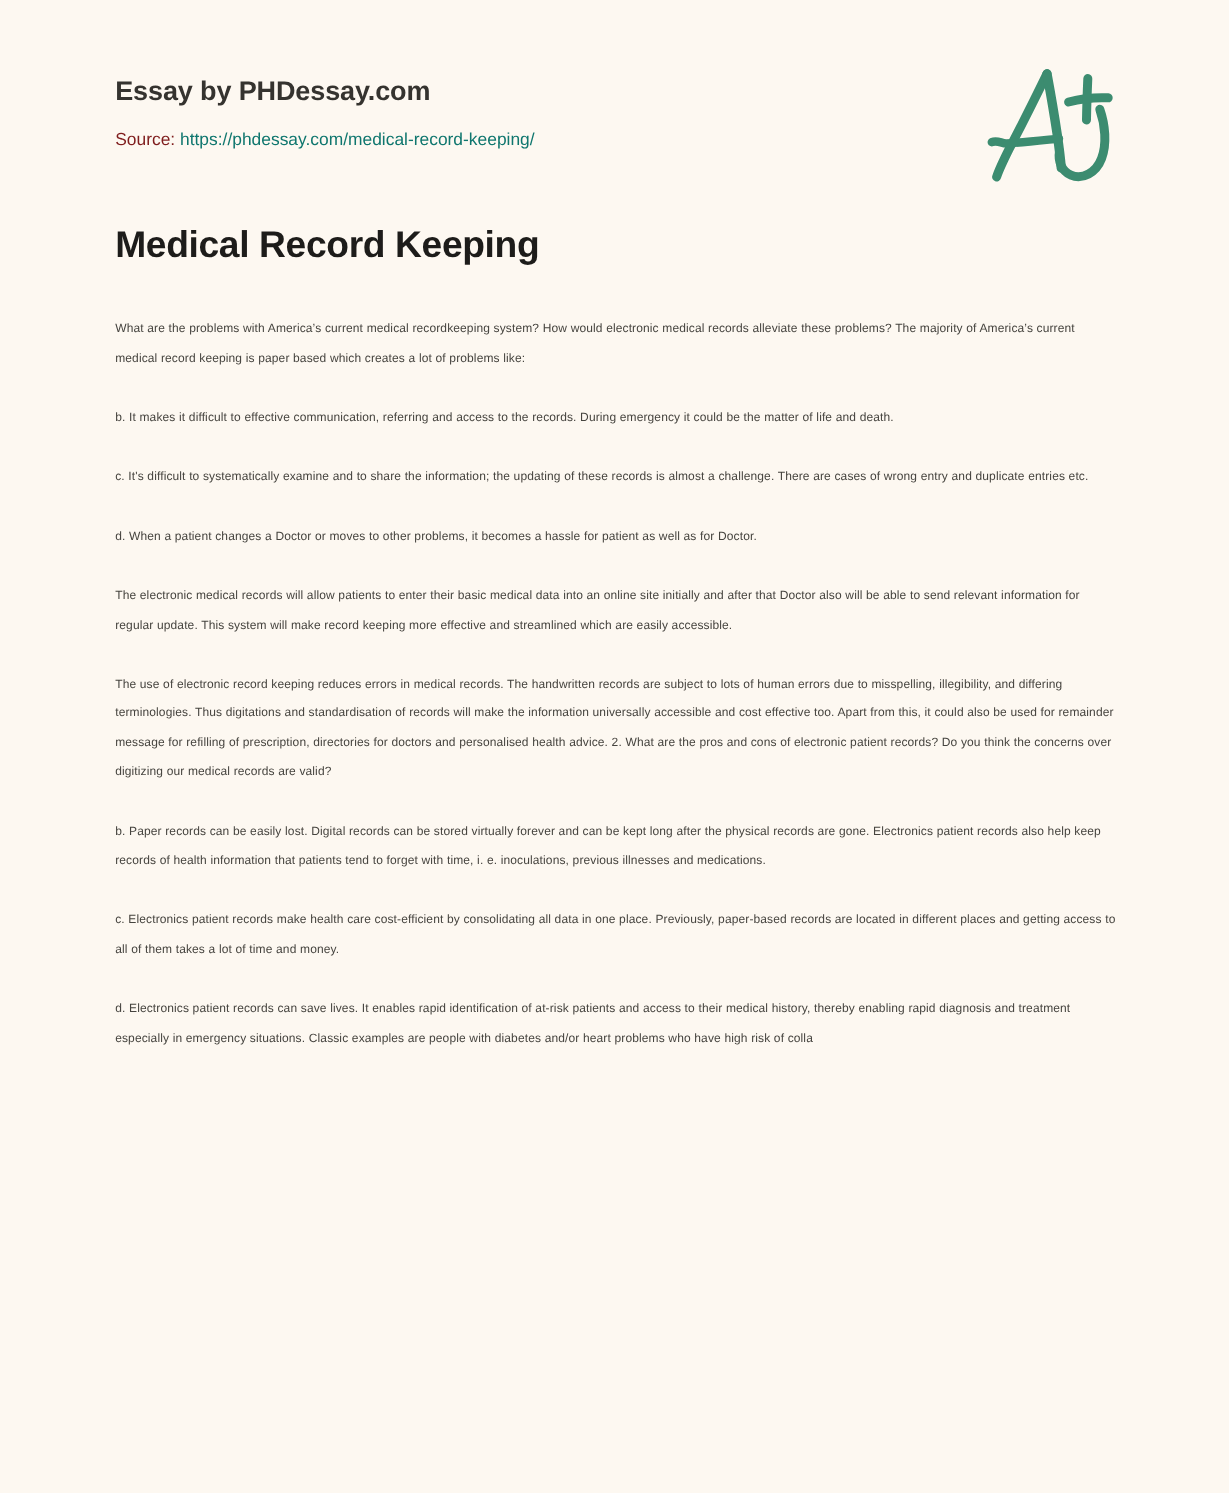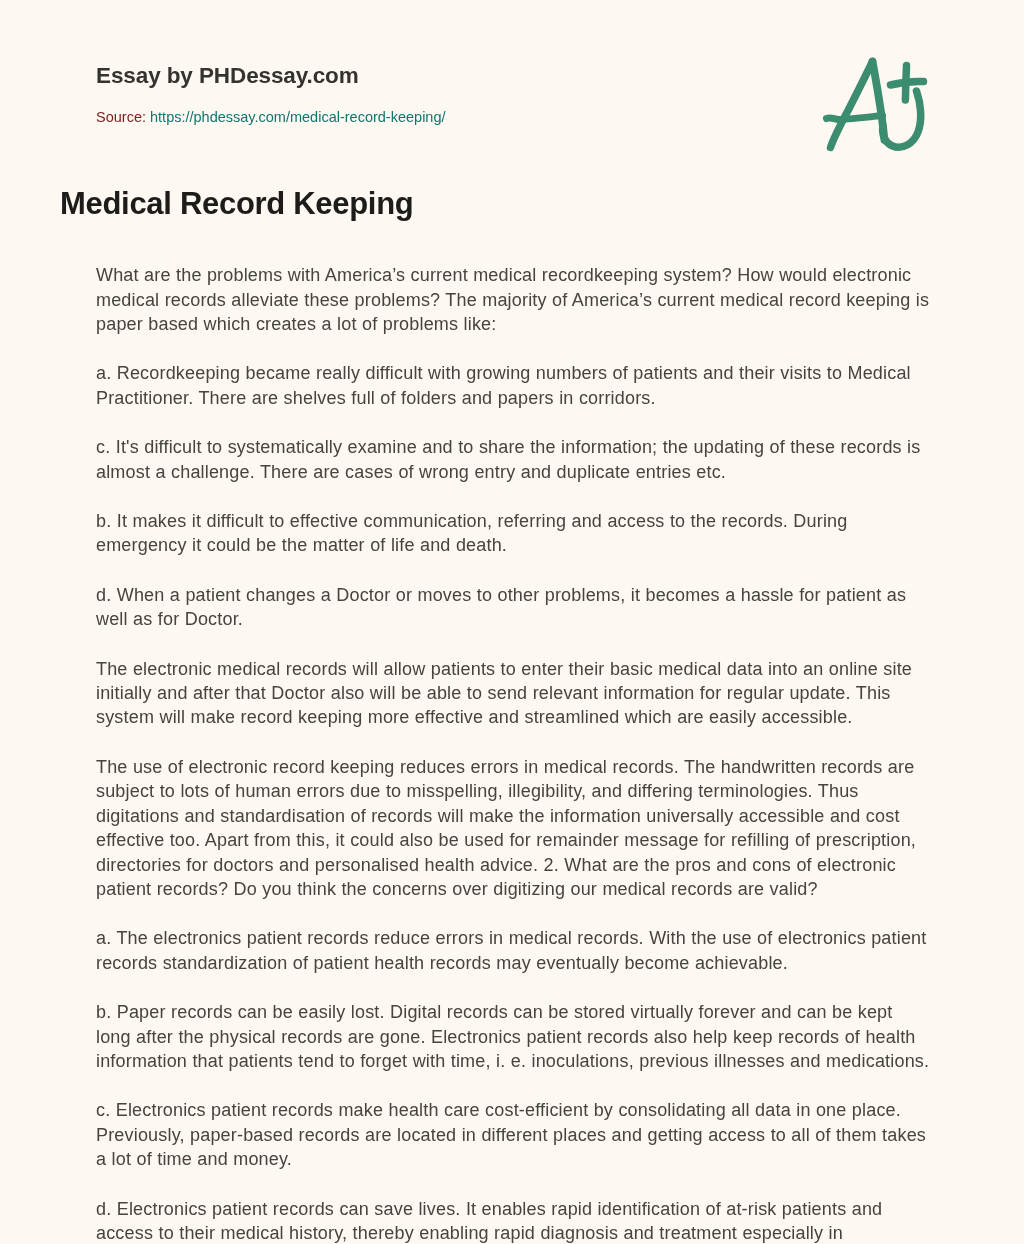--- a/index.html
+++ b/index.html
@@ -64,36 +64,36 @@
     top: 48px;
     right: 86px;
     width: 120px;
     height: 118px;
   }
   .logo svg { display: block; width: 120px; height: 118px; }
 
   
   .title {
     margin: 0;
-    padding: 0 60px;
+    padding: 0 96px;
     font-size: 31px;
     font-weight: bold;
     letter-spacing: -0.3px;
     color: #1d1c1a;
     line-height: 1.2;
   }
 
   
   .article {
     padding: 41px 94px 0 96px;
   }
 
   .article p {
     margin: 0 0 25px 0;
-    font-size: 18px;
+    font-size: 10px;
     line-height: 24.4px;
     color: #46443f;
     letter-spacing: 0.01em;
     text-align: left;
     word-spacing: 0.01em;
   }
   .article p:last-child { margin-bottom: 0; }
 </style>
 </head>
 <body>
@@ -124,25 +124,23 @@
         <path d="M98.5 43 C103 56, 104.5 72, 100 84 C95.5 96, 84 102, 74.5 98 C66.5 94.5, 63.5 86, 65 78" stroke-width="7.5"></path>
       </svg>
     </div>
 
   </div>
 
   <h1 class="title">Medical Record Keeping</h1>
 
   <div class="article">
     <p>What are the problems with America’s current medical recordkeeping system? How would electronic medical records alleviate these problems? The majority of America’s current medical record keeping is paper based which creates a lot of problems like:</p>
-    <p>a. Recordkeeping became really difficult with growing numbers of patients and their visits to Medical Practitioner. There are shelves full of folders and papers in corridors.</p>
+    <p>b. It makes it difficult to effective communication, referring and access to the records. During emergency it could be the matter of life and death.</p>
     <p>c. It's difficult to systematically examine and to share the information; the updating of these records is almost a challenge. There are cases of wrong entry and duplicate entries etc.</p>
-    <p>b. It makes it difficult to effective communication, referring and access to the records. During emergency it could be the matter of life and death.</p>
     <p>d. When a patient changes a Doctor or moves to other problems, it becomes a hassle for patient as well as for Doctor.</p>
     <p>The electronic medical records will allow patients to enter their basic medical data into an online site initially and after that Doctor also will be able to send relevant information for regular update. This system will make record keeping more effective and streamlined which are easily accessible.</p>
     <p>The use of electronic record keeping reduces errors in medical records. The handwritten records are subject to lots of human errors due to misspelling, illegibility, and differing terminologies. Thus digitations and standardisation of records will make the information universally accessible and cost effective too. Apart from this, it could also be used for remainder message for refilling of prescription, directories for doctors and personalised health advice. 2. What are the pros and cons of electronic patient records? Do you think the concerns over digitizing our medical records are valid?</p>
-    <p>a. The electronics patient records reduce errors in medical records. With the use of electronics patient records standardization of patient health records may eventually become achievable.</p>
     <p>b. Paper records can be easily lost. Digital records can be stored virtually forever and can be kept long after the physical records are gone. Electronics patient records also help keep records of health information that patients tend to forget with time, i. e. inoculations, previous illnesses and medications.</p>
     <p>c. Electronics patient records make health care cost-efficient by consolidating all data in one place. Previously, paper-based records are located in different places and getting access to all of them takes a lot of time and money.</p>
     <p>d. Electronics patient records can save lives. It enables rapid identification of at-risk patients and access to their medical history, thereby enabling rapid diagnosis and treatment especially in emergency situations. Classic examples are people with diabetes and/or heart problems who have high risk of colla</p>
   </div>
 
 </div>
 
 </body></html>

